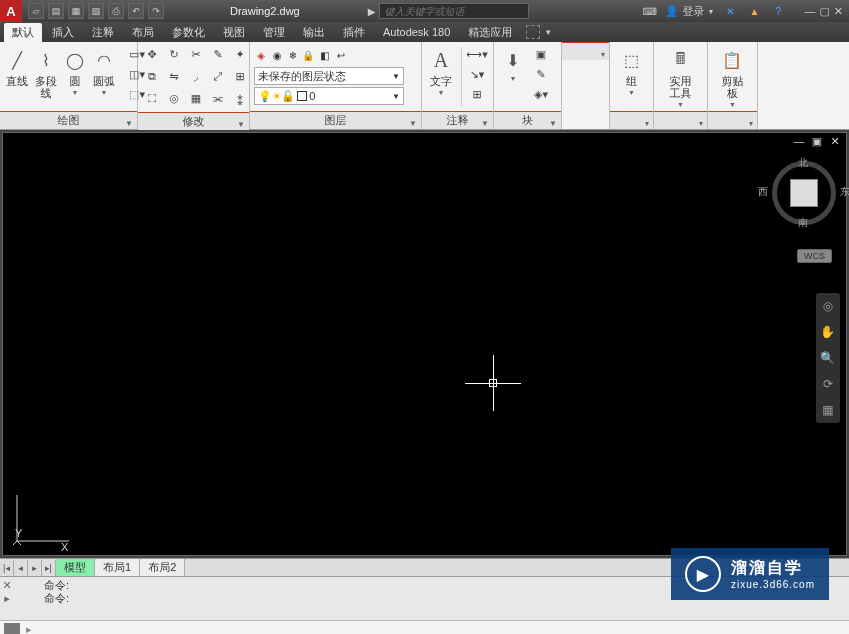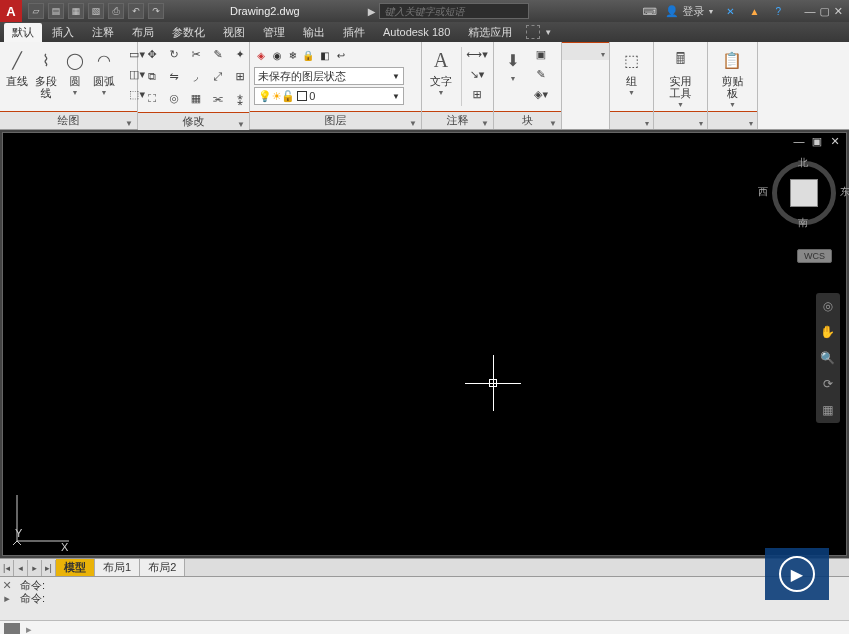--- a/index.html
+++ b/index.html
@@ -65,25 +65,25 @@
 .ucs{position:absolute;bottom:6px;left:8px;color:#ccc;font-size:11px;}
 .ucs .yl{position:absolute;bottom:10px;left:4px;}
 .ucs .xl{position:absolute;bottom:-4px;left:50px;}
 .ucs svg{stroke:#ccc;}
 
 
 .layouttabs { height: 18px; background: #ddd; display: flex; align-items: center; font-size: 11px; border-top:1px solid #999;}
 .layouttabs .nav{display:flex;}
 .layouttabs .nav span{width:14px;text-align:center;border-right:1px solid #aaa;color:#555;font-size:9px;line-height:16px;}
 .layouttabs .tab{padding:1px 8px;border-right:1px solid #aaa;background:#eee;}
-.layouttabs .tab.active{background:#eab308;font-weight:bold;}
+.layouttabs .tab.active{background:#86efac;font-weight:normal;}
 
 
 .cmdarea { height: 44px; background: #e8e8e8; display:flex; font-size:11px; border-top:1px solid #999;}
-.cmdarea .hist{flex:1;padding:2px 6px;line-height:13px;color:#333;}
+.cmdarea .hist{flex:1;padding:2px 6px;line-height:13px;color:#333;margin-left:24px;}
 .cmdarea .close{width:14px;color:#666;text-align:center;padding-top:2px;}
 .cmdinput{height:18px;background:#f4f4f4;border-top:1px solid #bbb;display:flex;align-items:center;padding:0 4px;gap:6px;font-size:11px;}
 .cmdinput .picon{width:16px;height:14px;background:#777;}
 .cmdinput input{border:none;background:transparent;flex:1;font-style:italic;color:#888;font-size:11px;outline:none;}
 
 
 .watermark{position:absolute;bottom:34px;right:20px;background:rgba(10,60,120,.9);color:#fff;padding:8px 14px;display:flex;align-items:center;gap:10px;font-size:12px;}
 .watermark .play{width:36px;height:36px;border:2px solid #fff;border-radius:50%;display:flex;align-items:center;justify-content:center;font-size:16px;}
 .watermark .t1{font-size:16px;font-weight:bold;letter-spacing:2px;}
 .watermark .t2{font-size:10px;letter-spacing:1px;}
@@ -349,13 +349,17 @@
     <div>命令:</div>
   </div>
 </div>
 <div class="cmdinput">
   <div class="picon"></div>
   <span style="color:#888">▸_</span>
 </div>
 
 <div class="watermark">
   <div class="play">▶</div>
+  <div>
+    <div class="t1">溜溜自学</div>
+    <div class="t2">zixue.3d66.com</div>
+  </div>
 </div>
 
 </body></html>

